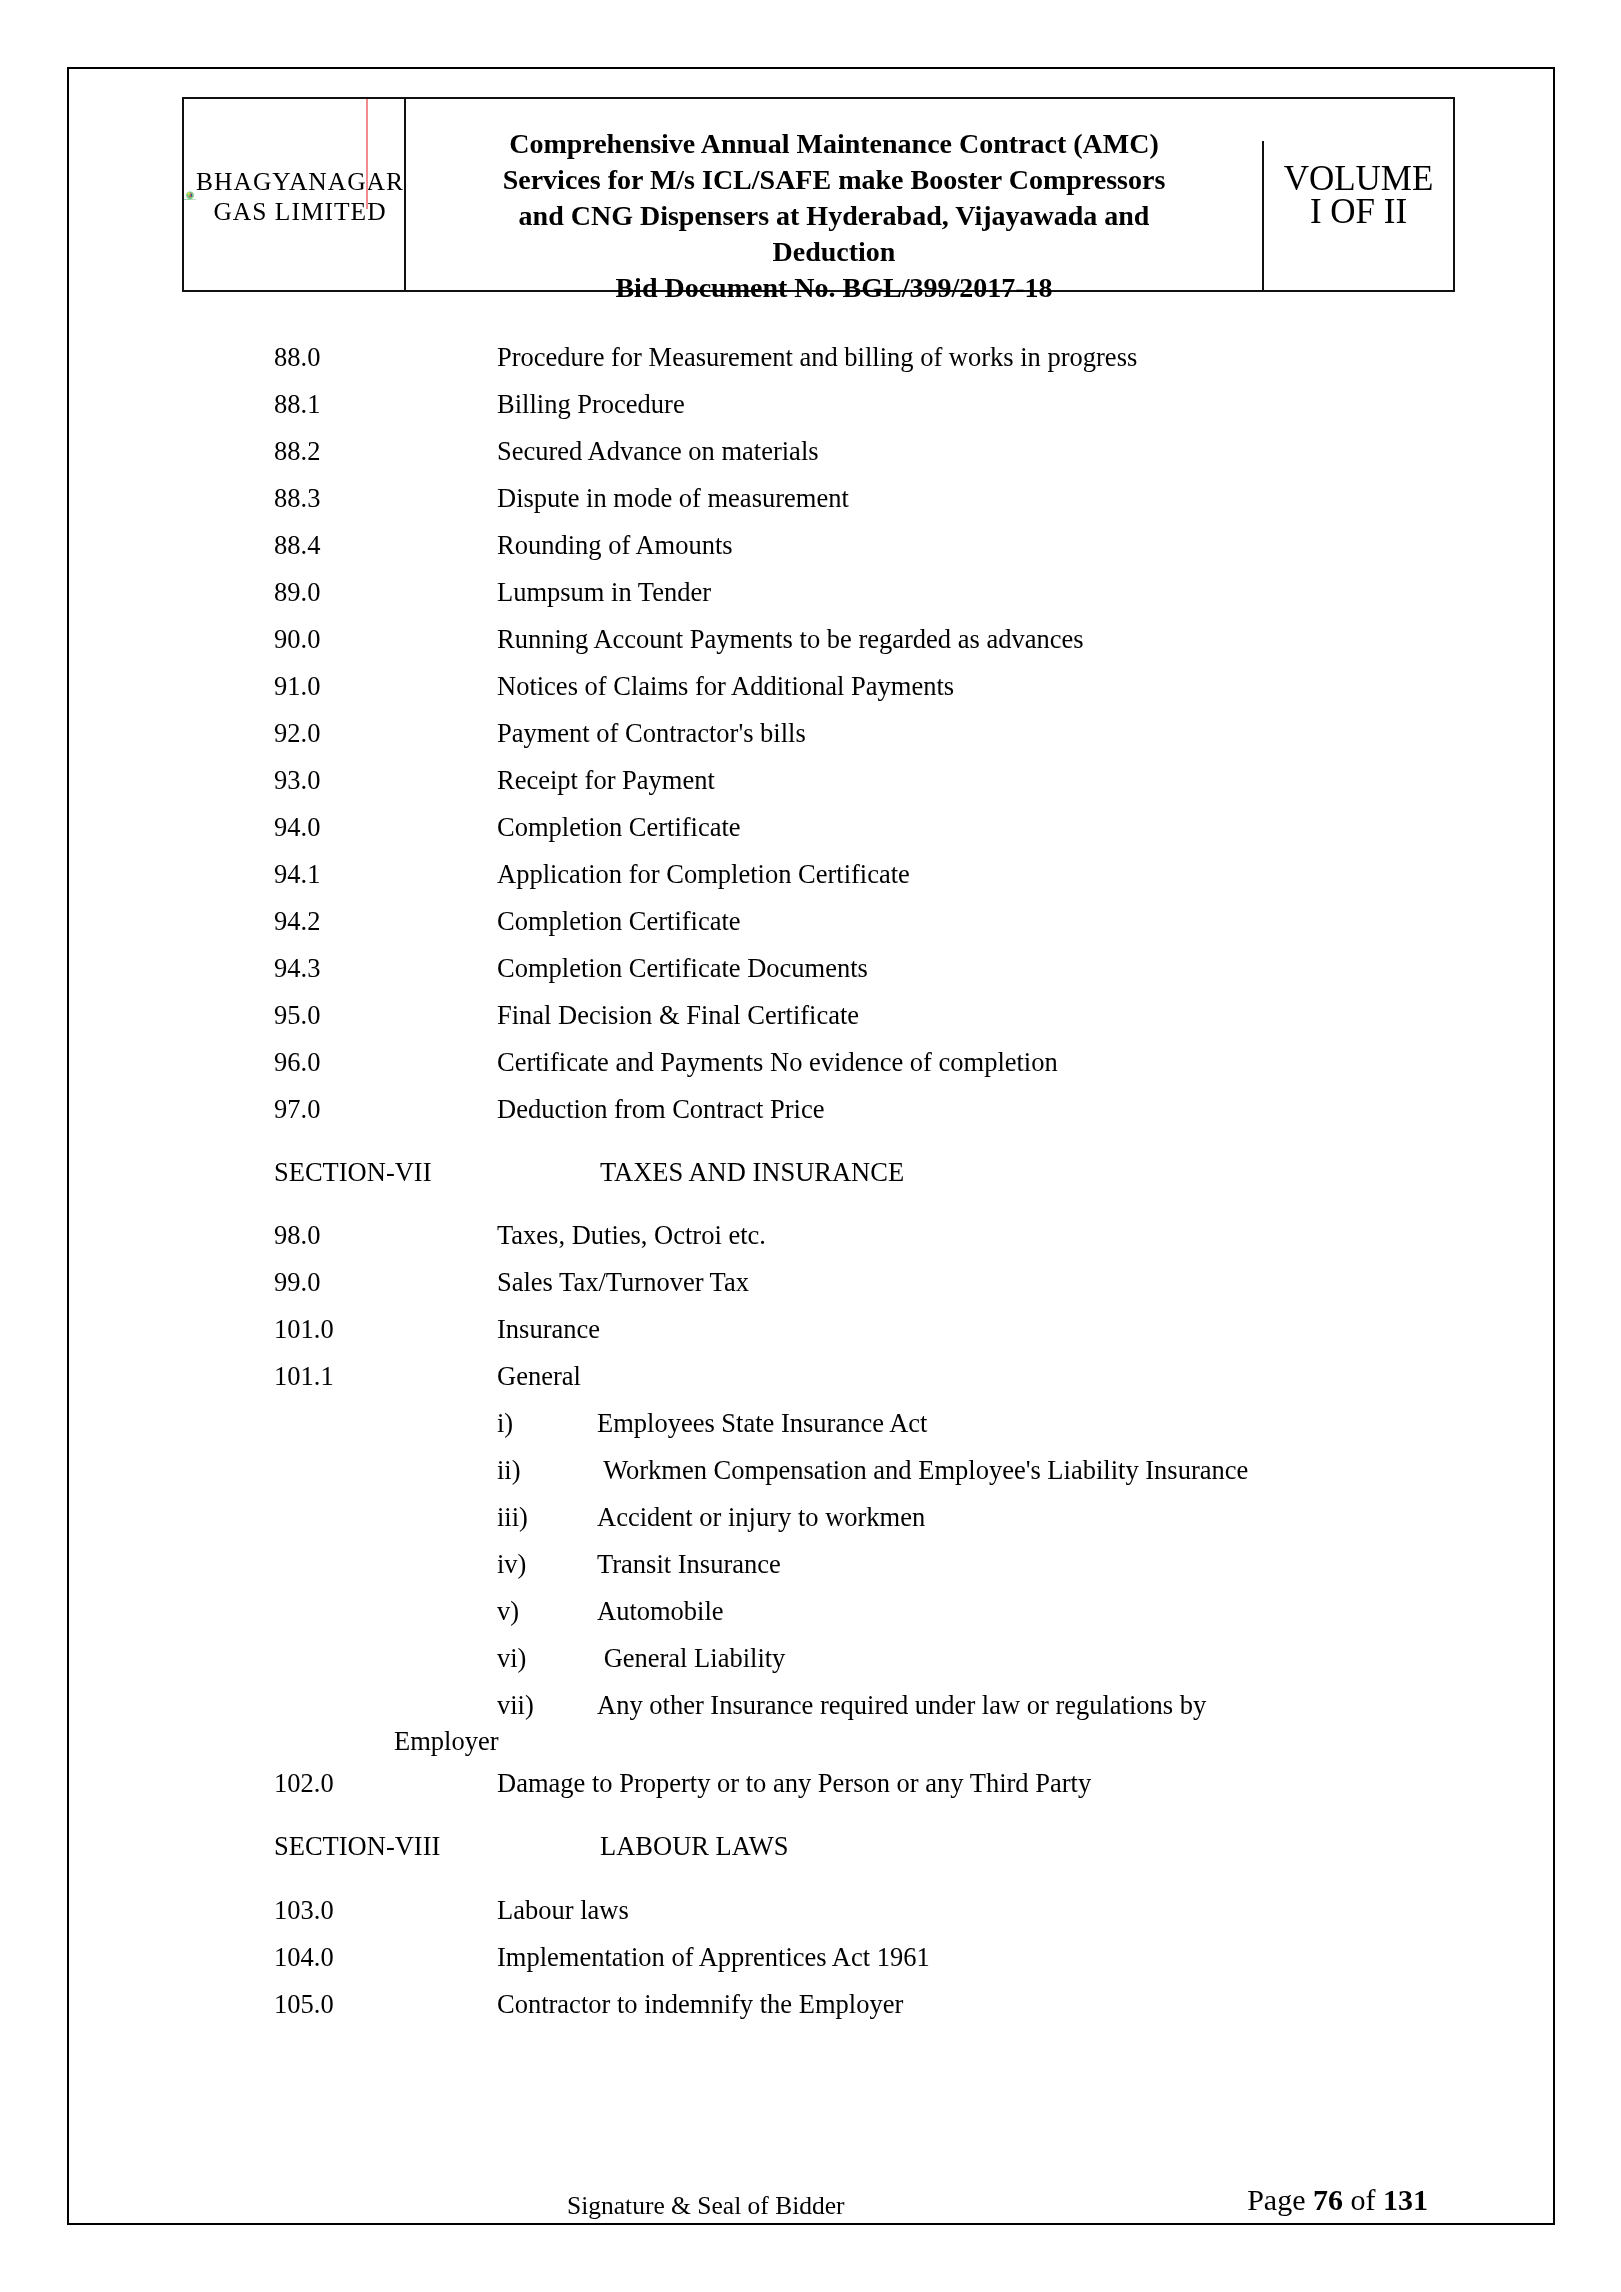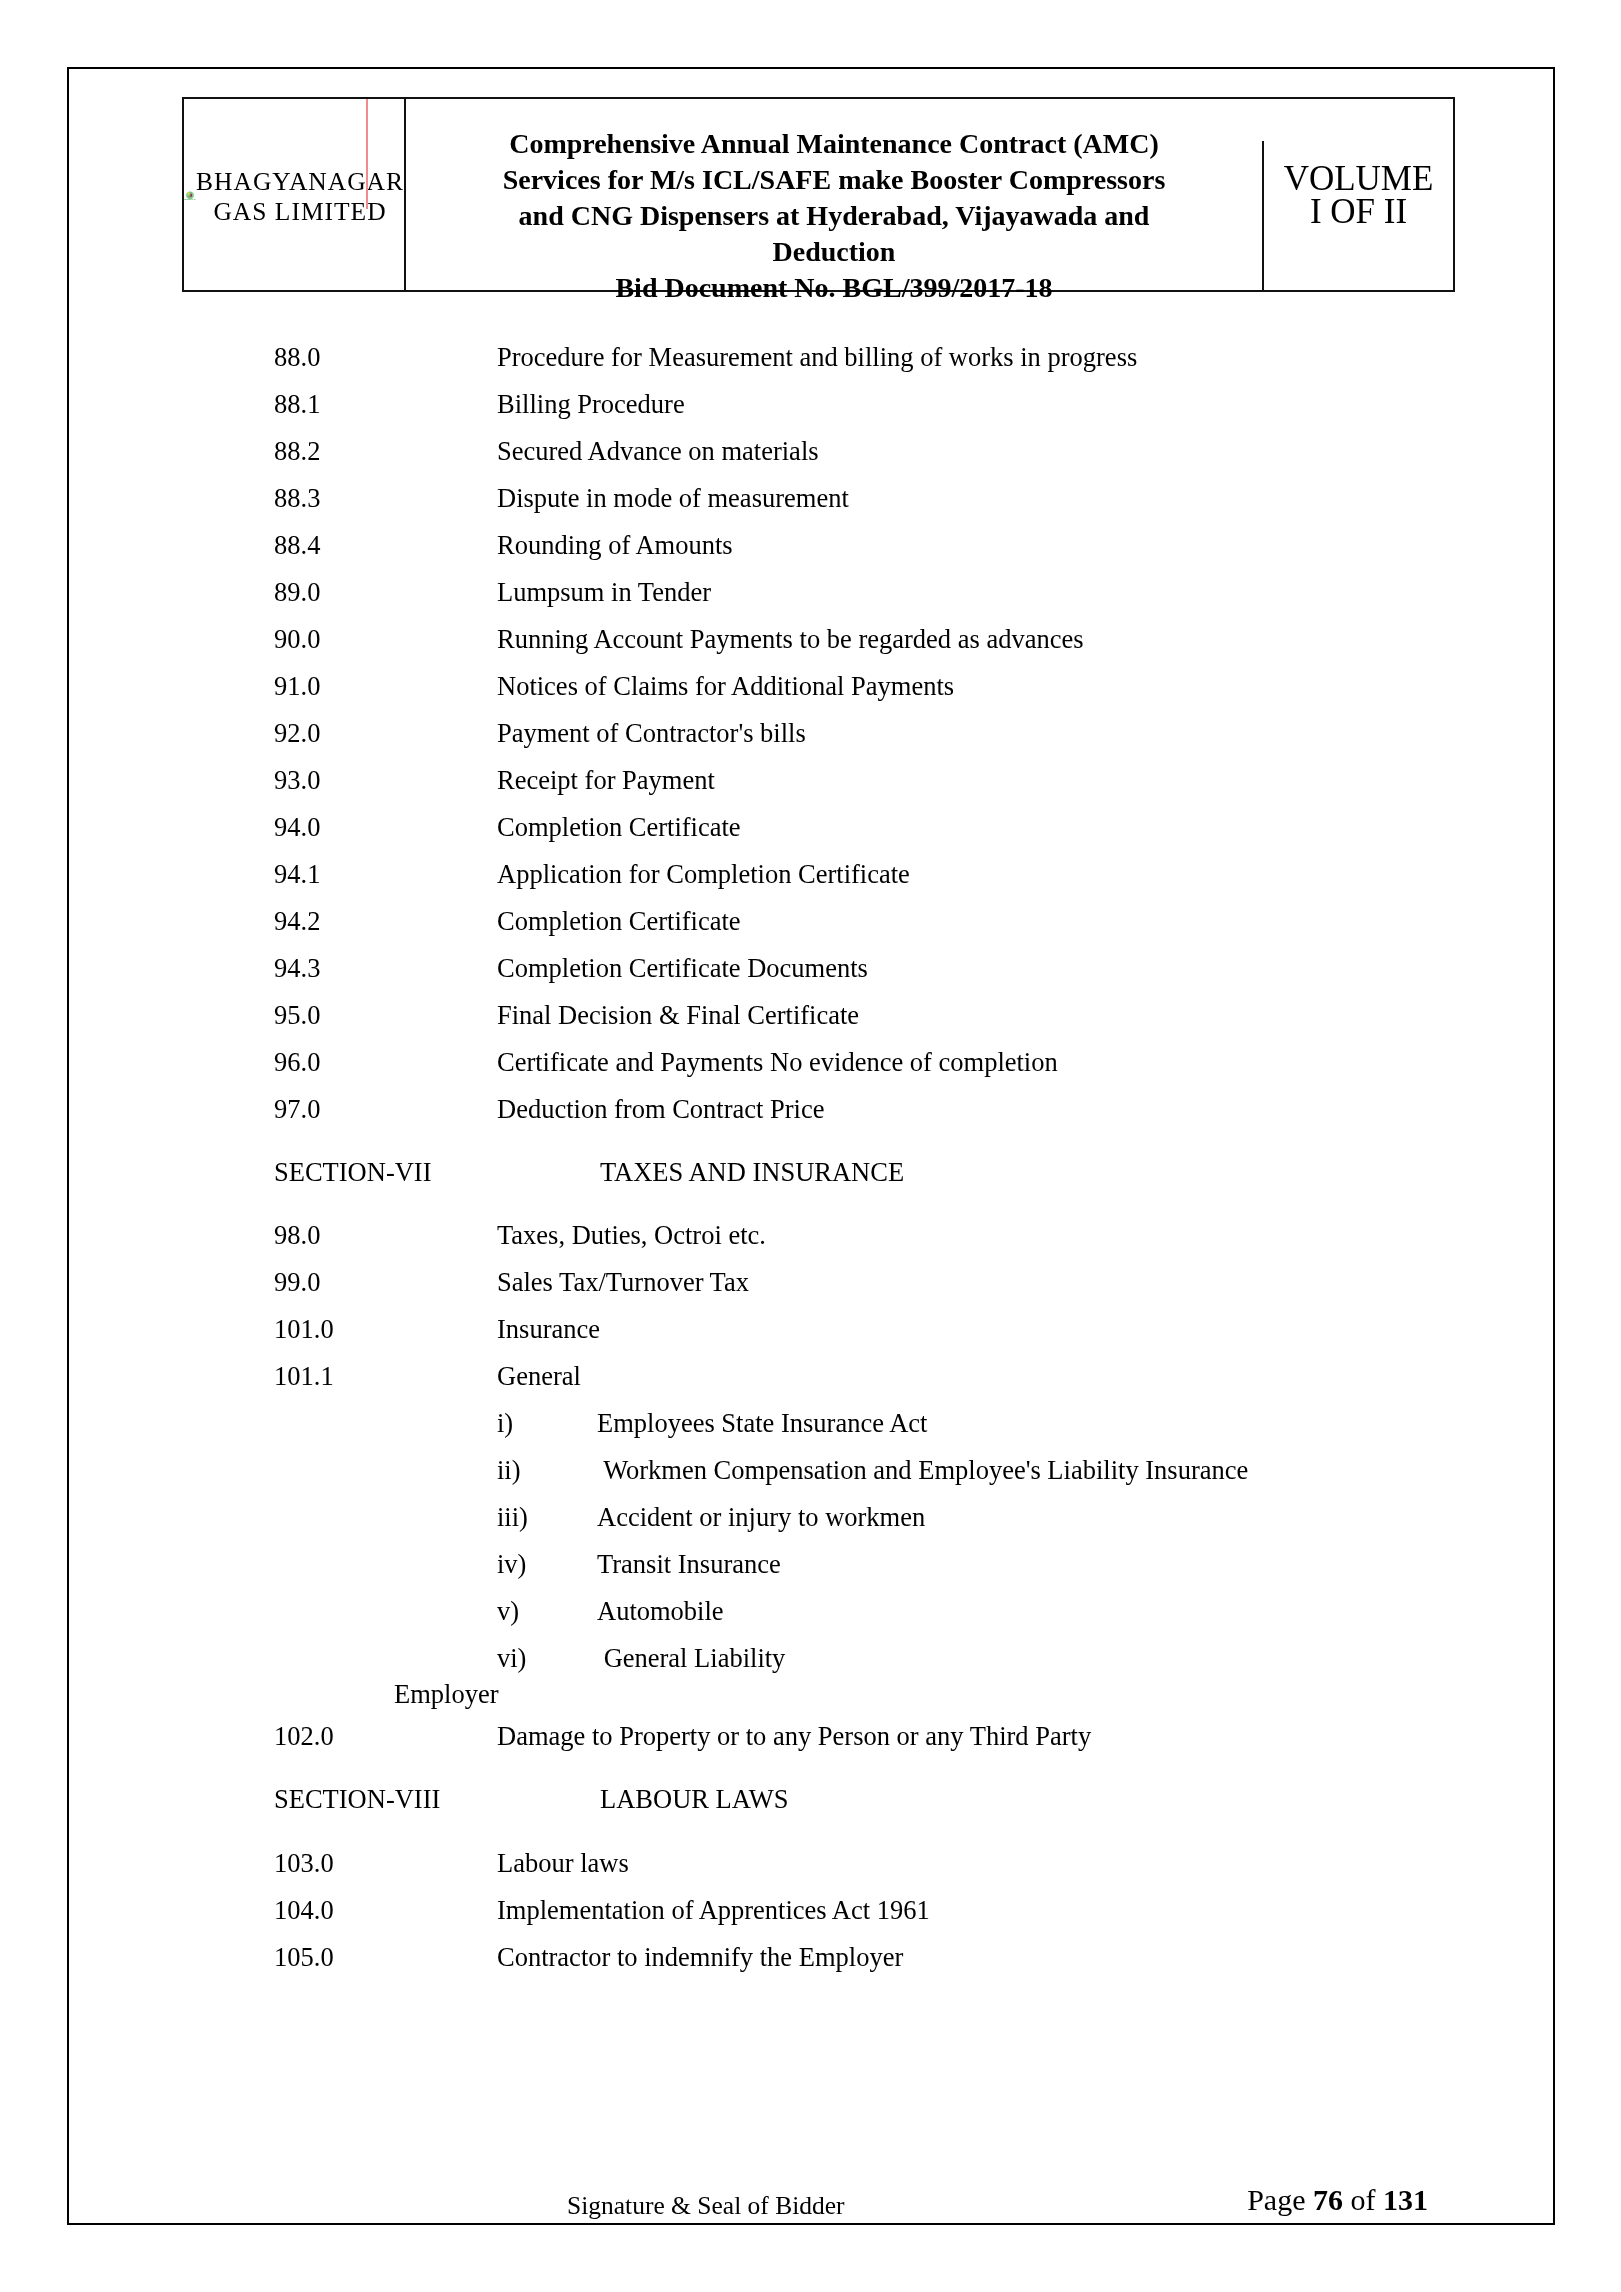--- a/index.html
+++ b/index.html
@@ -244,20 +244,24 @@
           <span class="c-sub">Transit Insurance</span>
         </div>
         <div class="row row-sub">
           <span class="c-roman">v)</span>
           <span class="c-sub">Automobile</span>
         </div>
         <div class="row row-sub">
           <span class="c-roman">vi)</span>
           <span class="c-sub"> General Liability</span>
         </div>
+        <div class="row row-sub">
+          <span class="c-roman">vii)</span>
+          <span class="c-sub">Any other Insurance required under law or regulations by</span>
+        </div>
         <div class="row row-cont">
           <span class="c-cont">Employer</span>
         </div>
         <div class="row row-item">
           <span class="c-num">102.0</span>
           <span class="c-text">Damage to Property or to any Person or any Third Party</span>
         </div>
         <div class="row row-section">
           <span class="c-sec-label">SECTION-VIII</span>
           <span class="c-sec-title">LABOUR LAWS</span>

